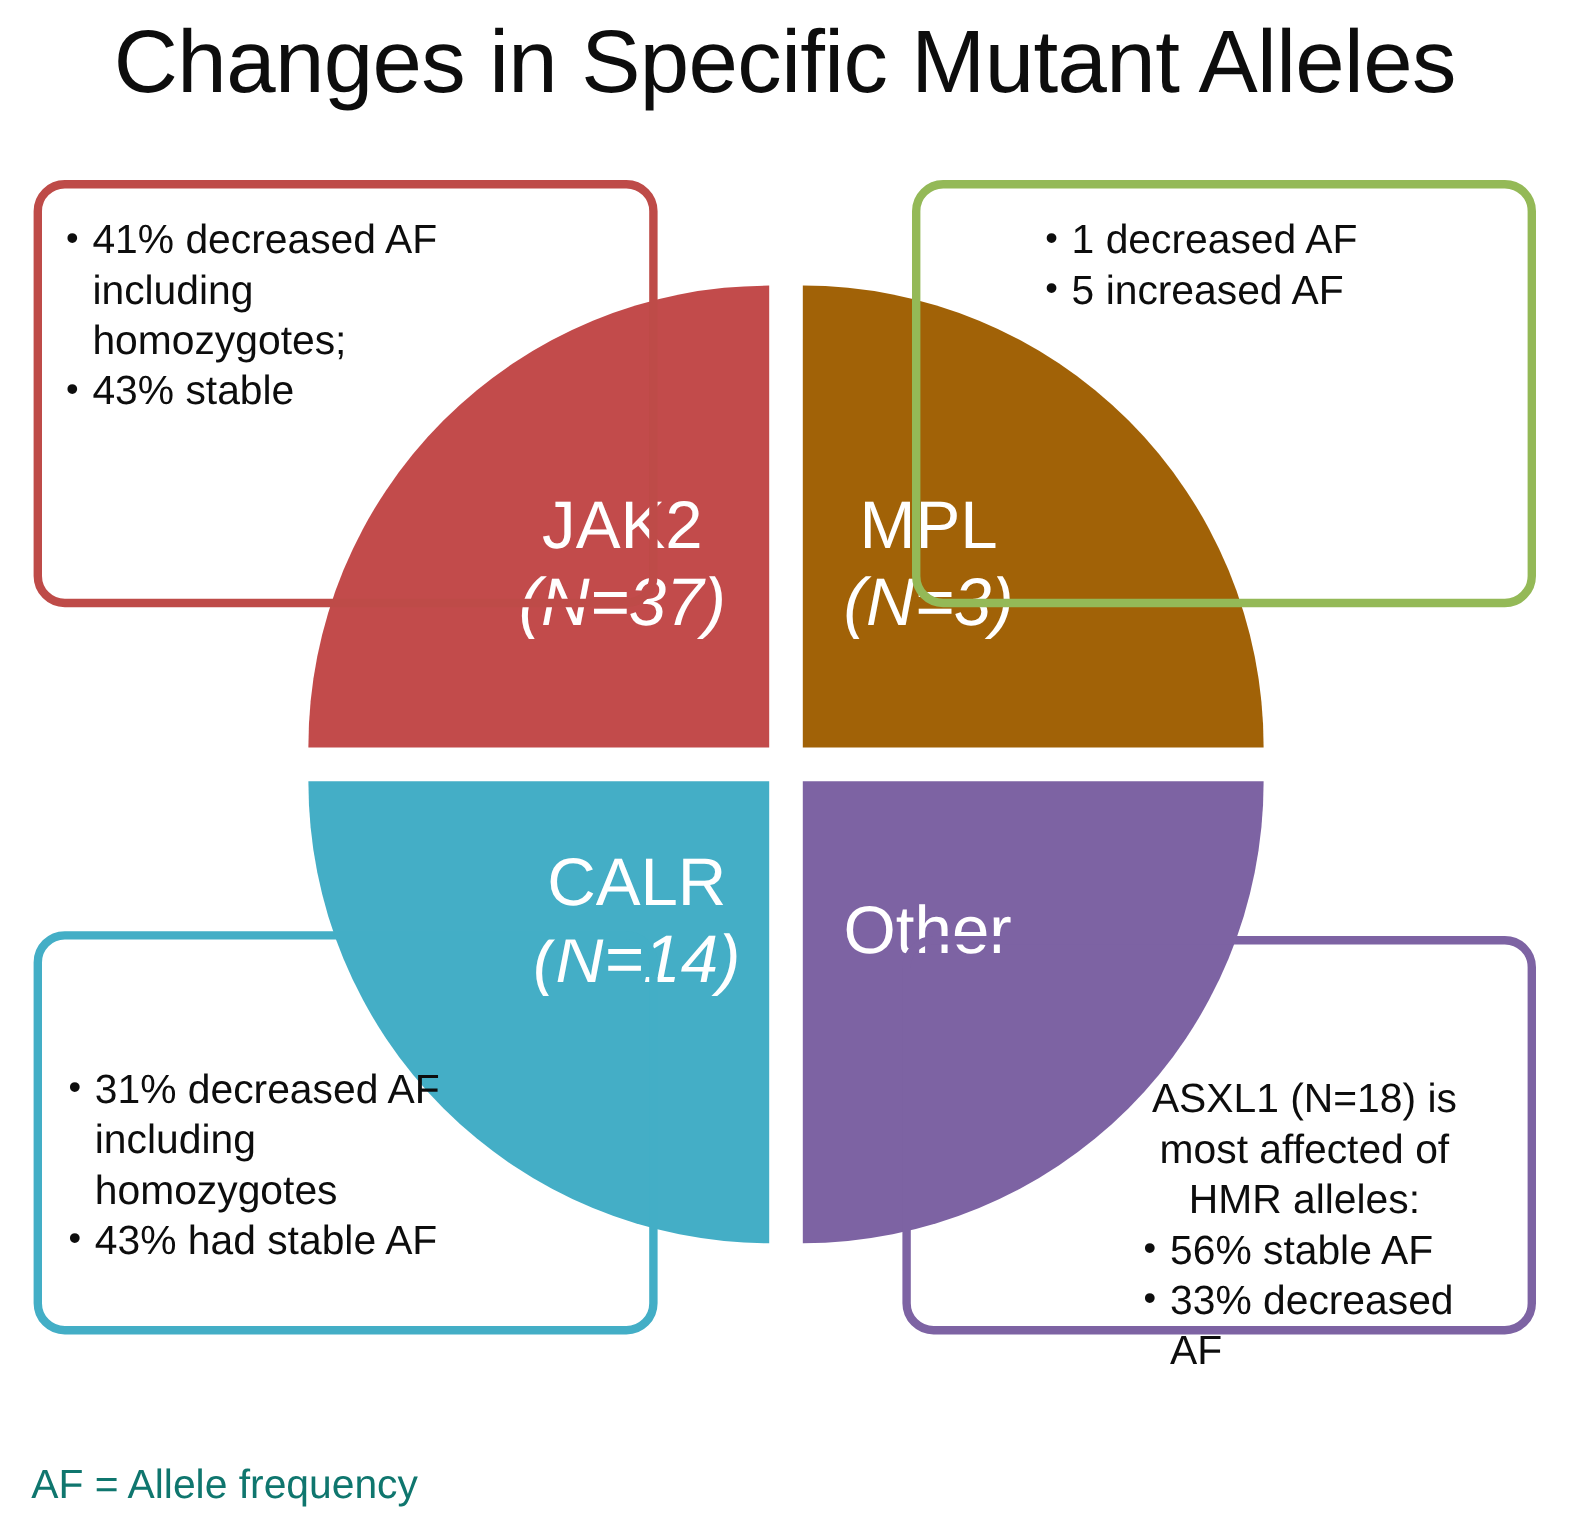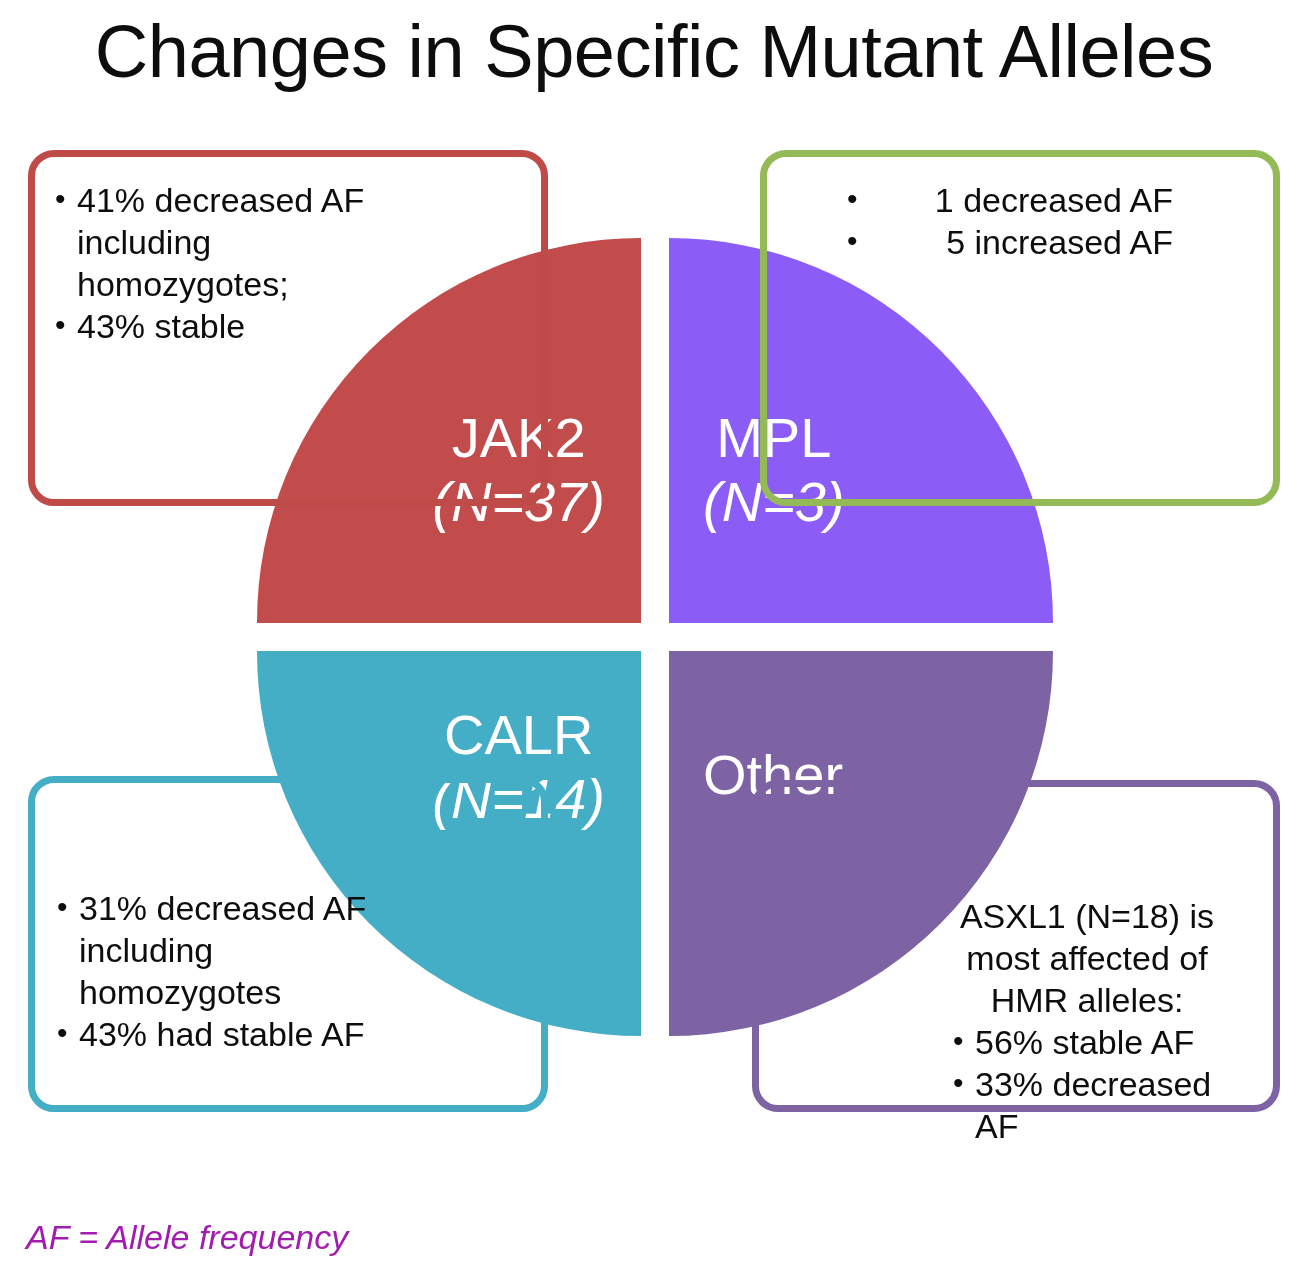--- a/index.html
+++ b/index.html
@@ -47,21 +47,21 @@
     width: 384px;
     height: 385px;
   }
   .quad.jak2 {
     left: 0; top: 0;
     background: #c24b4b;
     border-radius: 384px 0 0 0;
   }
   .quad.mpl {
     right: 0; top: 0;
-    background: #8b5cf6;
+    background: #a16207;
     border-radius: 0 385px 0 0;
   }
   .quad.calr {
     left: 0; bottom: 0;
     background: #44aec6;
     border-radius: 0 0 0 384px;
   }
   .quad.other {
     right: 0; bottom: 0;
     background: #7d63a3;
@@ -73,21 +73,21 @@
     font-size: 56px;
     line-height: 64px;
     white-space: nowrap;
   }
   .quad-label .gene { }
   .quad-label .gene.plain { font-style: normal; }
   .quad-label .nval { font-style: italic; }
 
   .lbl-jak2 { right: 36px; top: 168px; text-align: center; }
   .lbl-mpl  { left: 34px;  top: 168px; text-align: center; }
-  .lbl-calr { right: 36px; top: 52px;  text-align: center; }
+  .lbl-calr { right: 24px; top: 52px;  text-align: center; }
   .lbl-other{ left: 34px;  top: 92px;  text-align: center; }
 
   
   .box {
     position: absolute;
     box-sizing: border-box;
     background: transparent;
     border-style: solid;
     border-width: 7px;
     border-radius: 26px;
@@ -120,21 +120,21 @@
   #box-jak2 {
     left: 28px; top: 150px; width: 520px; height: 356px;
     border-color: #be4b48;
   }
   #box-jak2 .box-inner { left: 16px; top: 22px; width: 330px; text-align: left; }
 
   #box-mpl {
     left: 760px; top: 150px; width: 520px; height: 356px;
     border-color: #94b957;
   }
-  #box-mpl .box-inner { right: 100px; top: 22px; width: 330px; text-align: right; }
+  #box-mpl .box-inner { right: 76px; top: 22px; width: 330px; text-align: left; }
 
   #box-calr {
     left: 28px; top: 776px; width: 520px; height: 336px;
     border-color: #43aec6;
   }
   #box-calr .box-inner { left: 18px; top: 104px; width: 340px; text-align: left; }
 
   #box-other {
     left: 752px; top: 780px; width: 528px; height: 332px;
     border-color: #7d63a3;
@@ -142,23 +142,22 @@
   #box-other .box-inner { right: 36px; top: 108px; width: 300px; text-align: center; }
   #box-other ul.bullets { text-align: left; padding-left: 12px; }
 
   
   #footnote {
     position: absolute;
     left: 26px;
     top: 1216px;
     font-size: 34px;
     line-height: 42px;
-    color: #a21caf;
+    color: #0f766e;
     white-space: nowrap;
-    font-style: italic;
   }
 </style>
 </head>
 <body>
 
 <div id="stage">
 
   <div id="title">Changes in Specific Mutant Alleles</div>
 
   <div id="pie">

